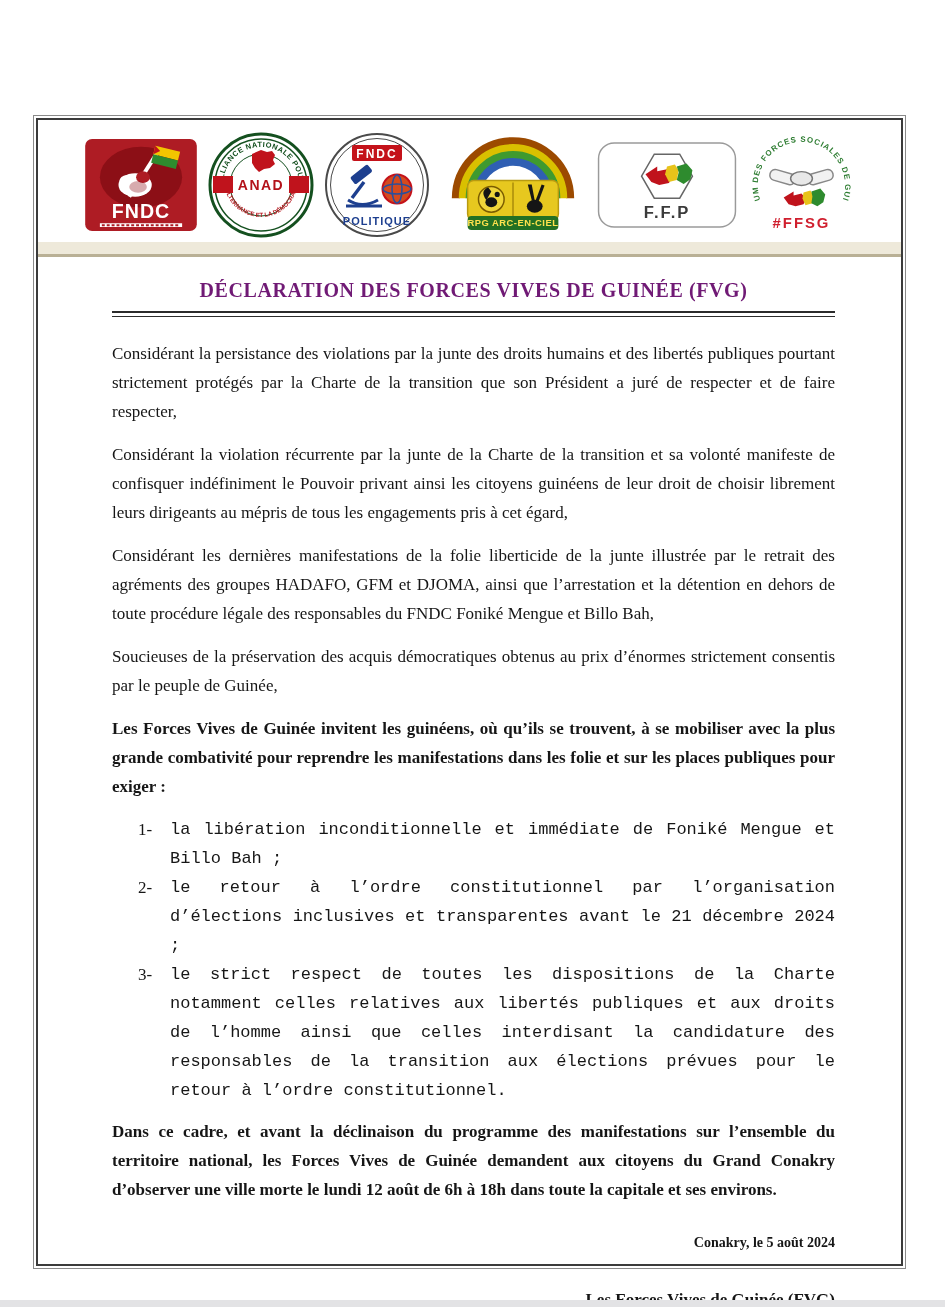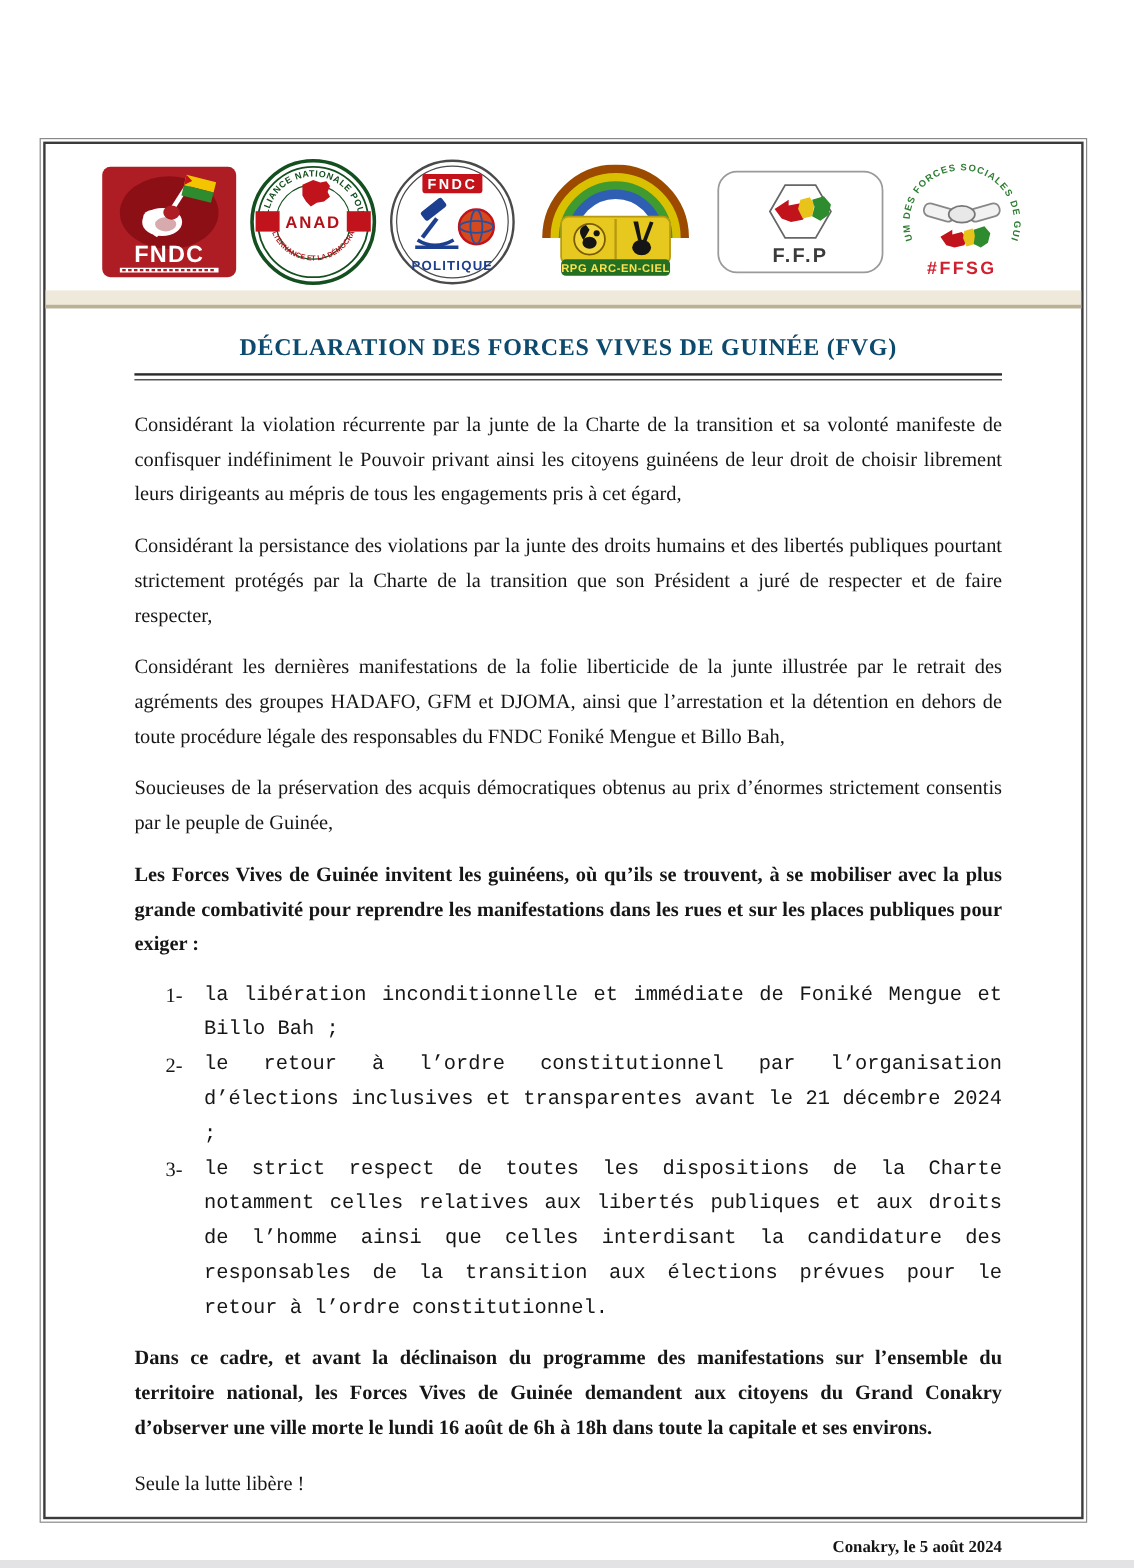--- a/index.html
+++ b/index.html
@@ -21,21 +21,21 @@
   }
   .logo-row svg{flex:0 0 auto;display:block;}
   .separator-band{
     height:12px;background:#eee9da;border-bottom:3px solid #b9b095;
   }
   .content{
     padding:22px 66px 0 74px;box-sizing:border-box;
   }
   .doc-title{
     text-align:center;font-weight:bold;font-size:20px;letter-spacing:0.6px;
-    color:#0c4a6e;margin:0 0 9px 0;font-family:"Liberation Serif", serif;
+    color:#701a75;margin:0 0 9px 0;font-family:"Liberation Serif", serif;
   }
   .title-rule{
     height:3px;border-top:2px solid #2b2b2b;border-bottom:1px solid #2b2b2b;
     margin:0 0 22px 0;
   }
   .para{
     font-size:17px;line-height:29px;text-align:justify;margin:0 0 14px 0;
   }
   .para.bold{font-weight:bold;}
   .num-list{margin:0 0 12px 26px;}
@@ -158,44 +158,43 @@
 
   </div>
 
   <div class="separator-band"></div>
 
   <div class="content">
 
     <h1 class="doc-title">DÉCLARATION DES FORCES VIVES DE GUINÉE (FVG)</h1>
     <div class="title-rule"></div>
 
+    <p class="para">Considérant la persistance des violations par la junte des droits humains et des libertés publiques pourtant strictement protégés par la Charte de la transition que son Président a juré de respecter et de faire respecter,</p>
     <p class="para">Considérant la violation récurrente par la junte de la Charte de la transition et sa volonté manifeste de confisquer indéfiniment le Pouvoir privant ainsi les citoyens guinéens de leur droit de choisir librement leurs dirigeants au mépris de tous les engagements pris à cet égard,</p>
-    <p class="para">Considérant la persistance des violations par la junte des droits humains et des libertés publiques pourtant strictement protégés par la Charte de la transition que son Président a juré de respecter et de faire respecter,</p>
     <p class="para">Considérant les dernières manifestations de la folie liberticide de la junte illustrée par le retrait des agréments des groupes HADAFO, GFM et DJOMA, ainsi que l’arrestation et la détention en dehors de toute procédure légale des responsables du FNDC Foniké Mengue et Billo Bah,</p>
     <p class="para">Soucieuses de la préservation des acquis démocratiques obtenus au prix d’énormes strictement consentis par le peuple de Guinée,</p>
-    <p class="para bold">Les Forces Vives de Guinée invitent les guinéens, où qu’ils se trouvent, à se mobiliser avec la plus grande combativité pour reprendre les manifestations dans les rues et sur les places publiques pour exiger :</p>
+    <p class="para bold">Les Forces Vives de Guinée invitent les guinéens, où qu’ils se trouvent, à se mobiliser avec la plus grande combativité pour reprendre les manifestations dans les folie et sur les places publiques pour exiger :</p>
 
     <div class="num-list">
       <div class="num-item">
         <span class="marker">1-</span>
         <span class="itext">la libération inconditionnelle et immédiate de Foniké Mengue et Billo Bah ;</span>
       </div>
       <div class="num-item">
         <span class="marker">2-</span>
         <span class="itext">le retour à l’ordre constitutionnel par l’organisation d’élections inclusives et transparentes avant le 21 décembre 2024 ;</span>
       </div>
       <div class="num-item">
         <span class="marker">3-</span>
         <span class="itext">le strict respect de toutes les dispositions de la Charte notamment celles relatives aux libertés publiques et aux droits de l’homme ainsi que celles interdisant la candidature des responsables de la transition aux élections prévues pour le retour à l’ordre constitutionnel.</span>
       </div>
     </div>
 
-    <p class="para bold">Dans ce cadre, et avant la déclinaison du programme des manifestations sur l’ensemble du territoire national, les Forces Vives de Guinée demandent aux citoyens du Grand Conakry d’observer une ville morte le lundi 16 août de 6h à 18h dans toute la capitale et ses environs.</p>
-
-    <p class="slogan">Seule la lutte libère !</p>
+    <p class="para bold">Dans ce cadre, et avant la déclinaison du programme des manifestations sur l’ensemble du territoire national, les Forces Vives de Guinée demandent aux citoyens du Grand Conakry d’observer une ville morte le lundi 12 août de 6h à 18h dans toute la capitale et ses environs.</p>
+
 
     <div class="sign-block">
       <p class="place-date">Conakry, le 5 août 2024</p>
       <p class="signature">Les Forces Vives de Guinée (FVG)</p>
     </div>
 
   </div>
 </div>
 
 <div class="bottom-strip"></div>

